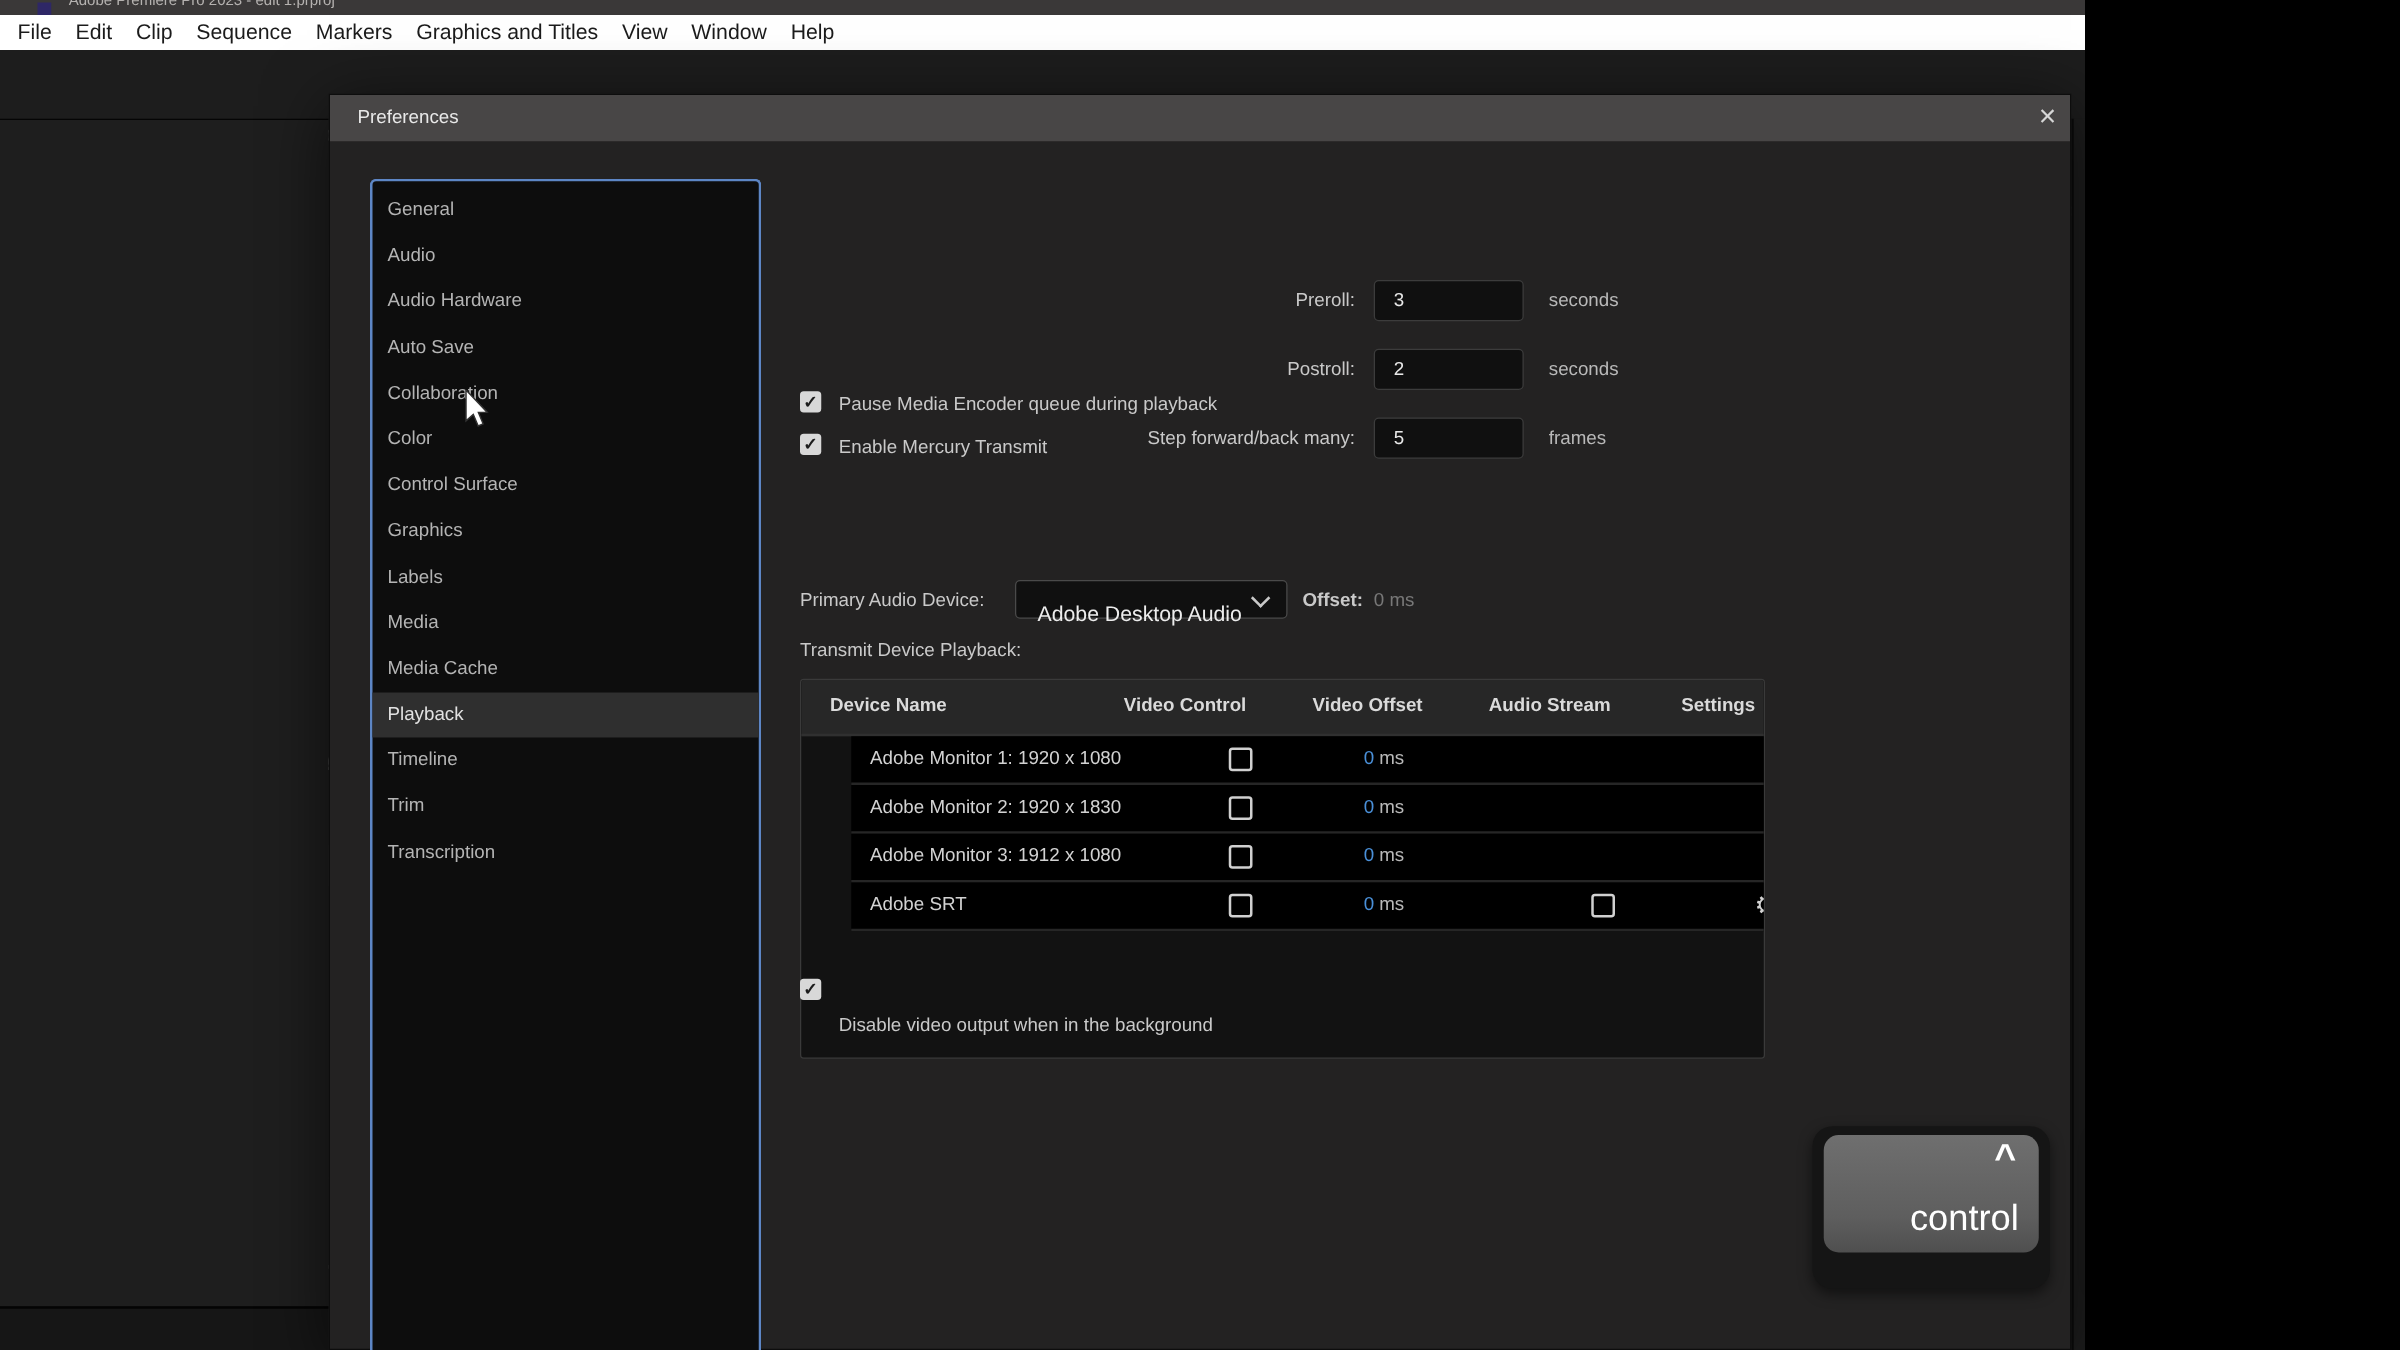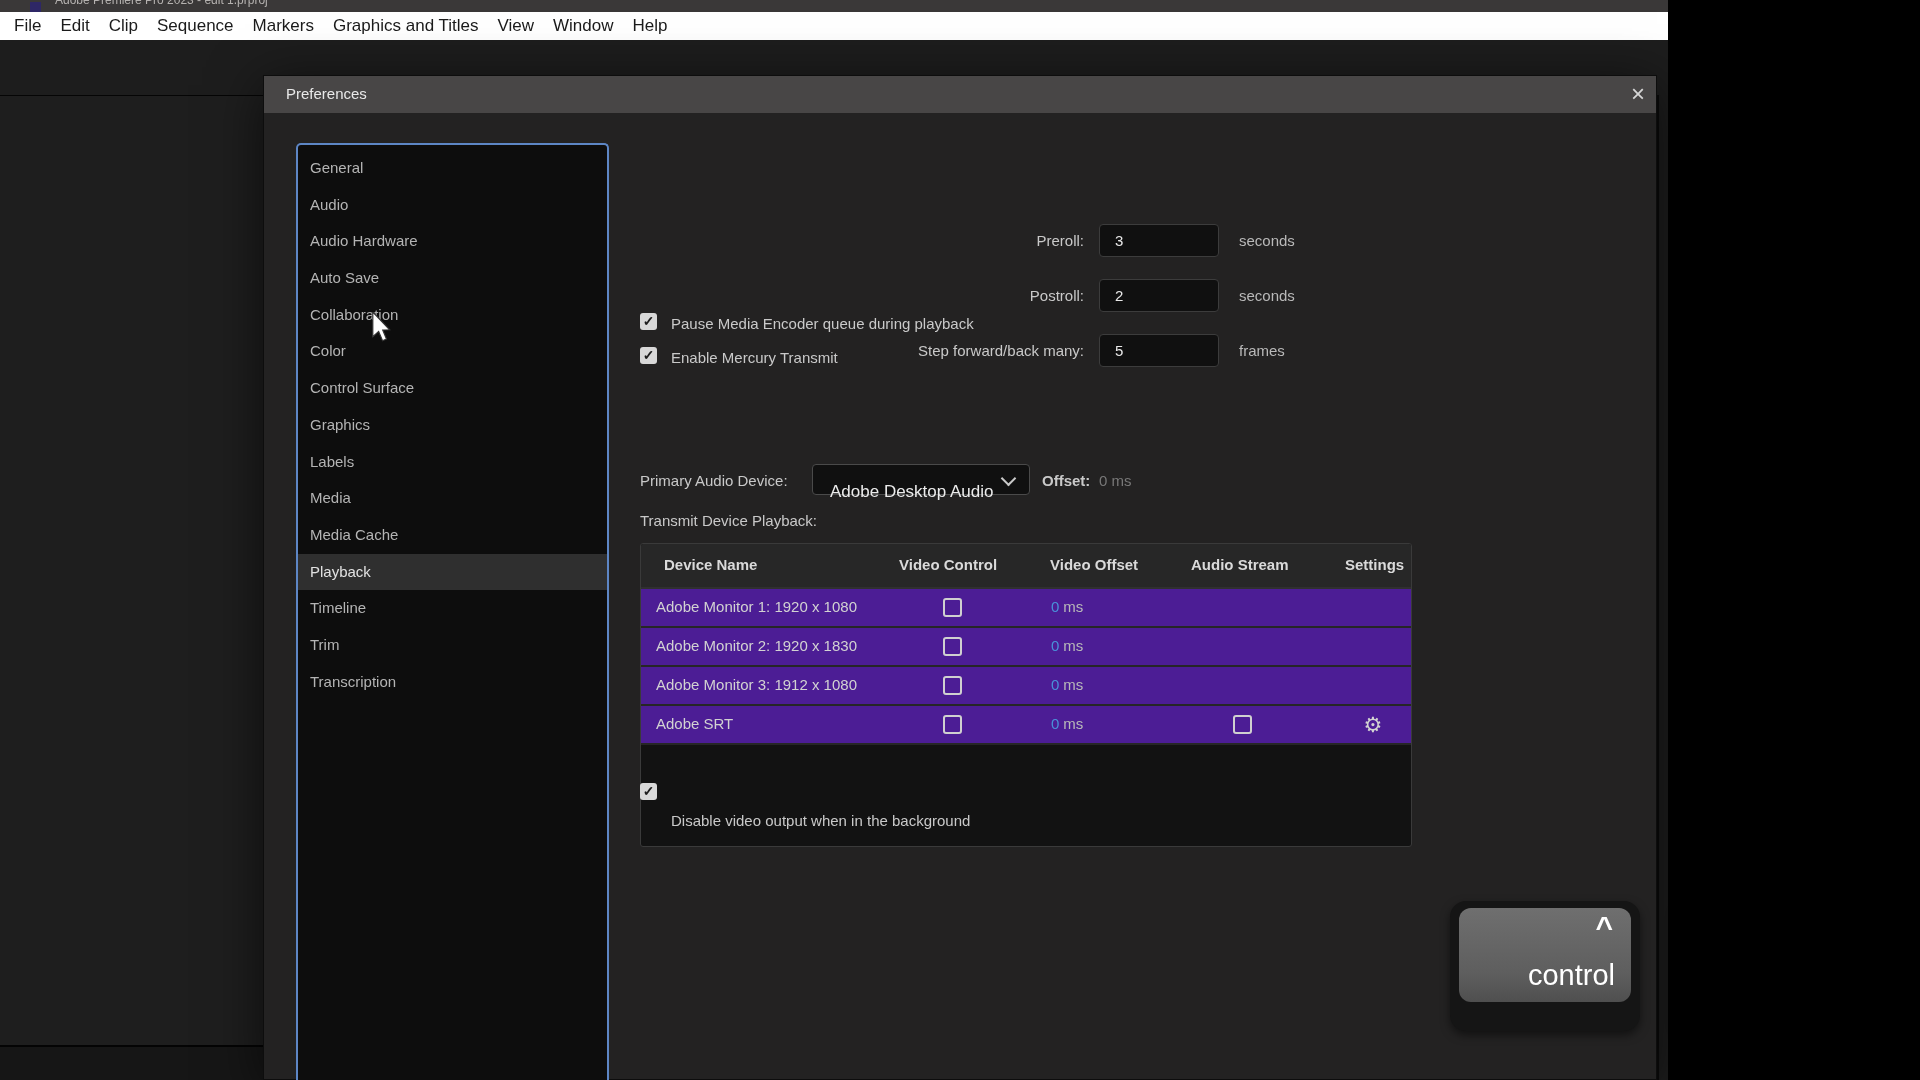--- a/index.html
+++ b/index.html
@@ -106,21 +106,21 @@
            border-bottom:2px solid #c9c9c9;transform:rotate(45deg);}
   .off-label{position:absolute;left:778px;top:396px;color:#c9c9c9;font-size:15px;font-weight:bold;}
   .off-val{position:absolute;left:835px;top:396px;color:#787878;font-size:15px;}
   .transmit{position:absolute;left:376px;top:436px;color:#c9c9c9;font-size:15px;}
   
   .tbl{position:absolute;left:376px;top:467px;width:772px;height:304px;background:#121212;
        border:1px solid #3a3a3a;border-radius:3px;box-sizing:border-box;overflow:hidden;}
   .thead{position:relative;width:100%;height:43px;background:#272727;border-bottom:2px solid #303030;}
   .th{position:absolute;top:12px;color:#dadada;font-size:15px;font-weight:bold;}
   .th0{left:23px;} .th1{left:258px;} .th2{left:409px;} .th3{left:550px;} .th4{left:704px;}
-  .trow{position:relative;width:100%;height:37px;border-bottom:2px solid #262626;background:#4c1d95;}
+  .trow{position:relative;width:100%;height:37px;border-bottom:2px solid #262626;background:#000000;margin-left:40px;}
   .c-name{position:absolute;left:15px;top:9px;color:#d2d2d2;font-size:15px;}
   .c-vs,.c-as,.c-set{position:absolute;top:0;width:80px;height:37px;display:flex;align-items:center;justify-content:center;}
   .c-vs{left:271px;} .c-as{left:561px;} .c-set{left:692px;}
   .c-vo{position:absolute;left:410px;top:9px;font-size:15px;}
   .c-vo .num{color:#4a90d9;} .c-vo .unit{color:#b9b9b9;margin-left:4px;}
   .gear{color:#d2d2d2;font-size:21px;line-height:21px;}
   
   
   .cursor{left:371px;top:312px;z-index:90;}
   

